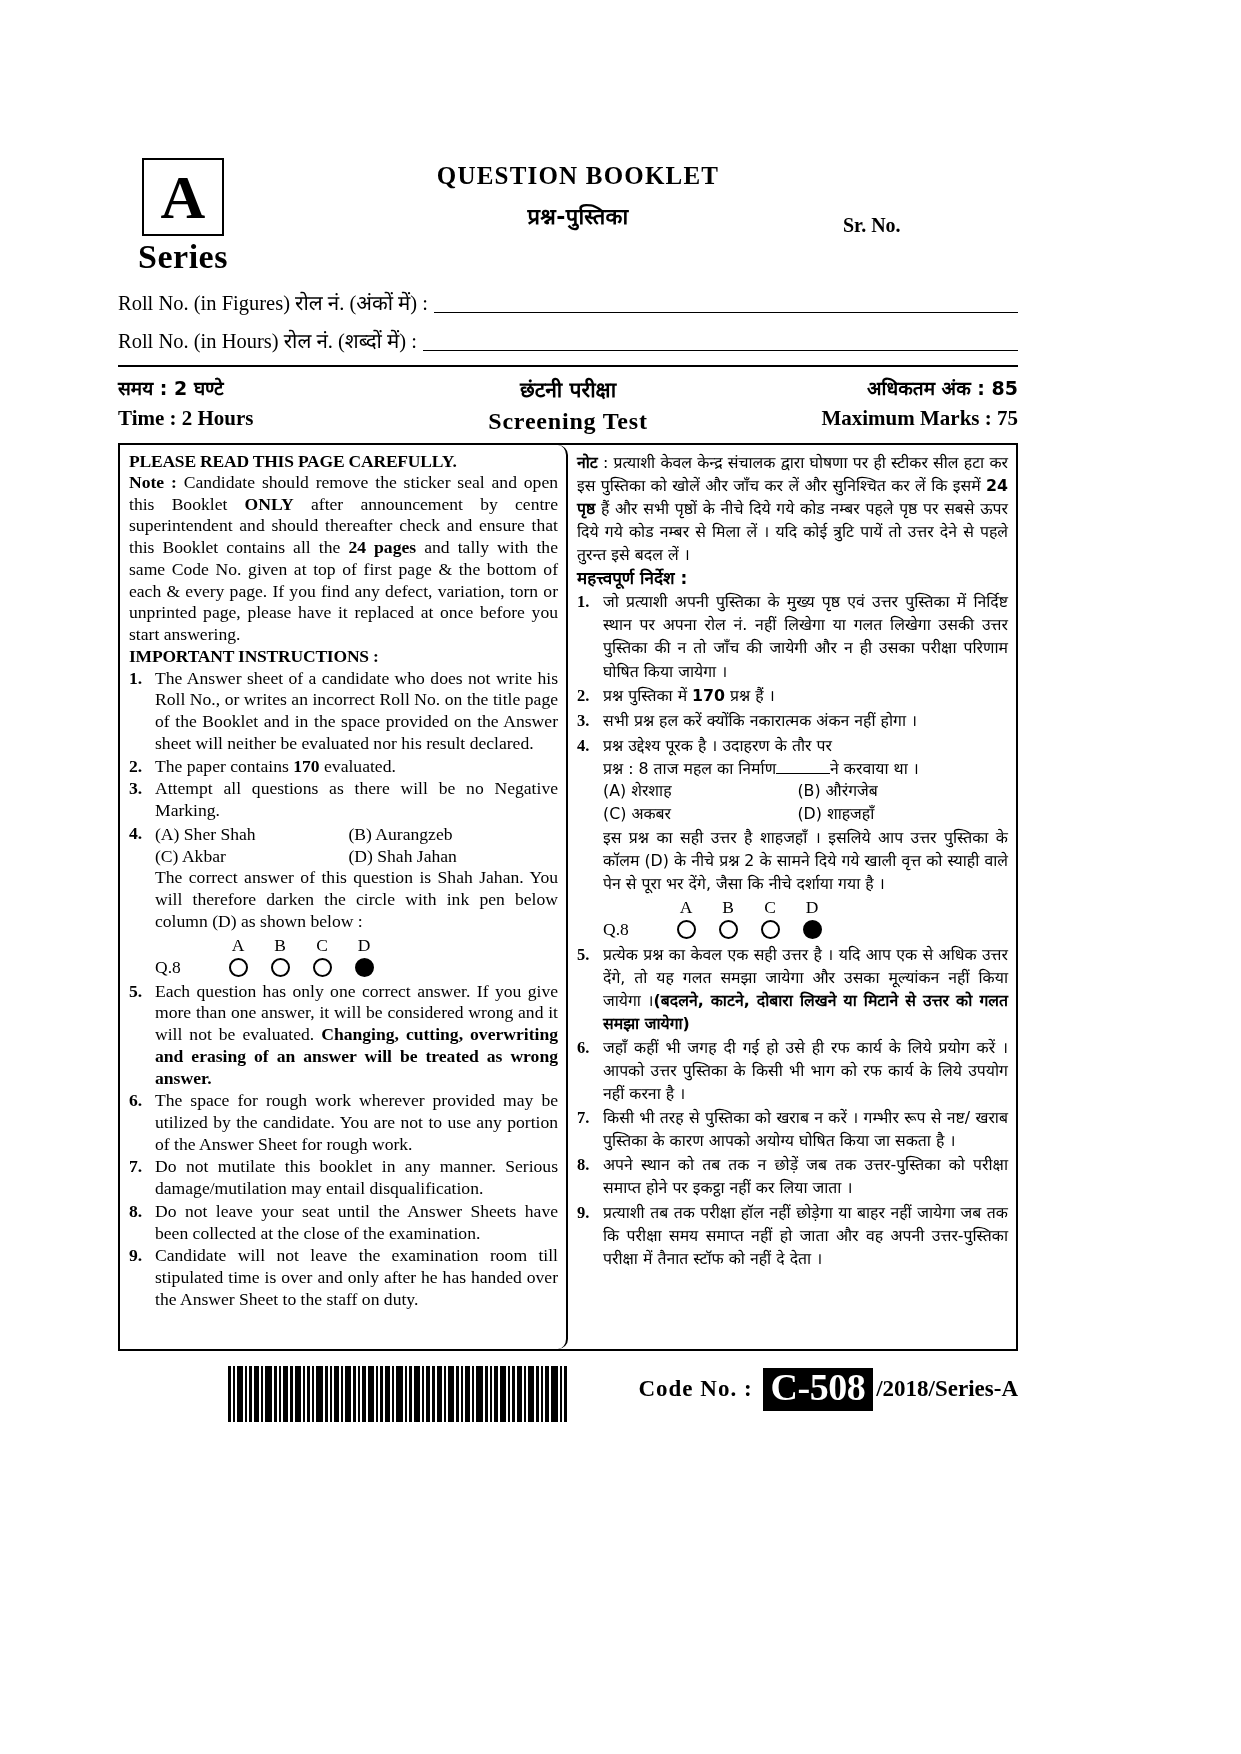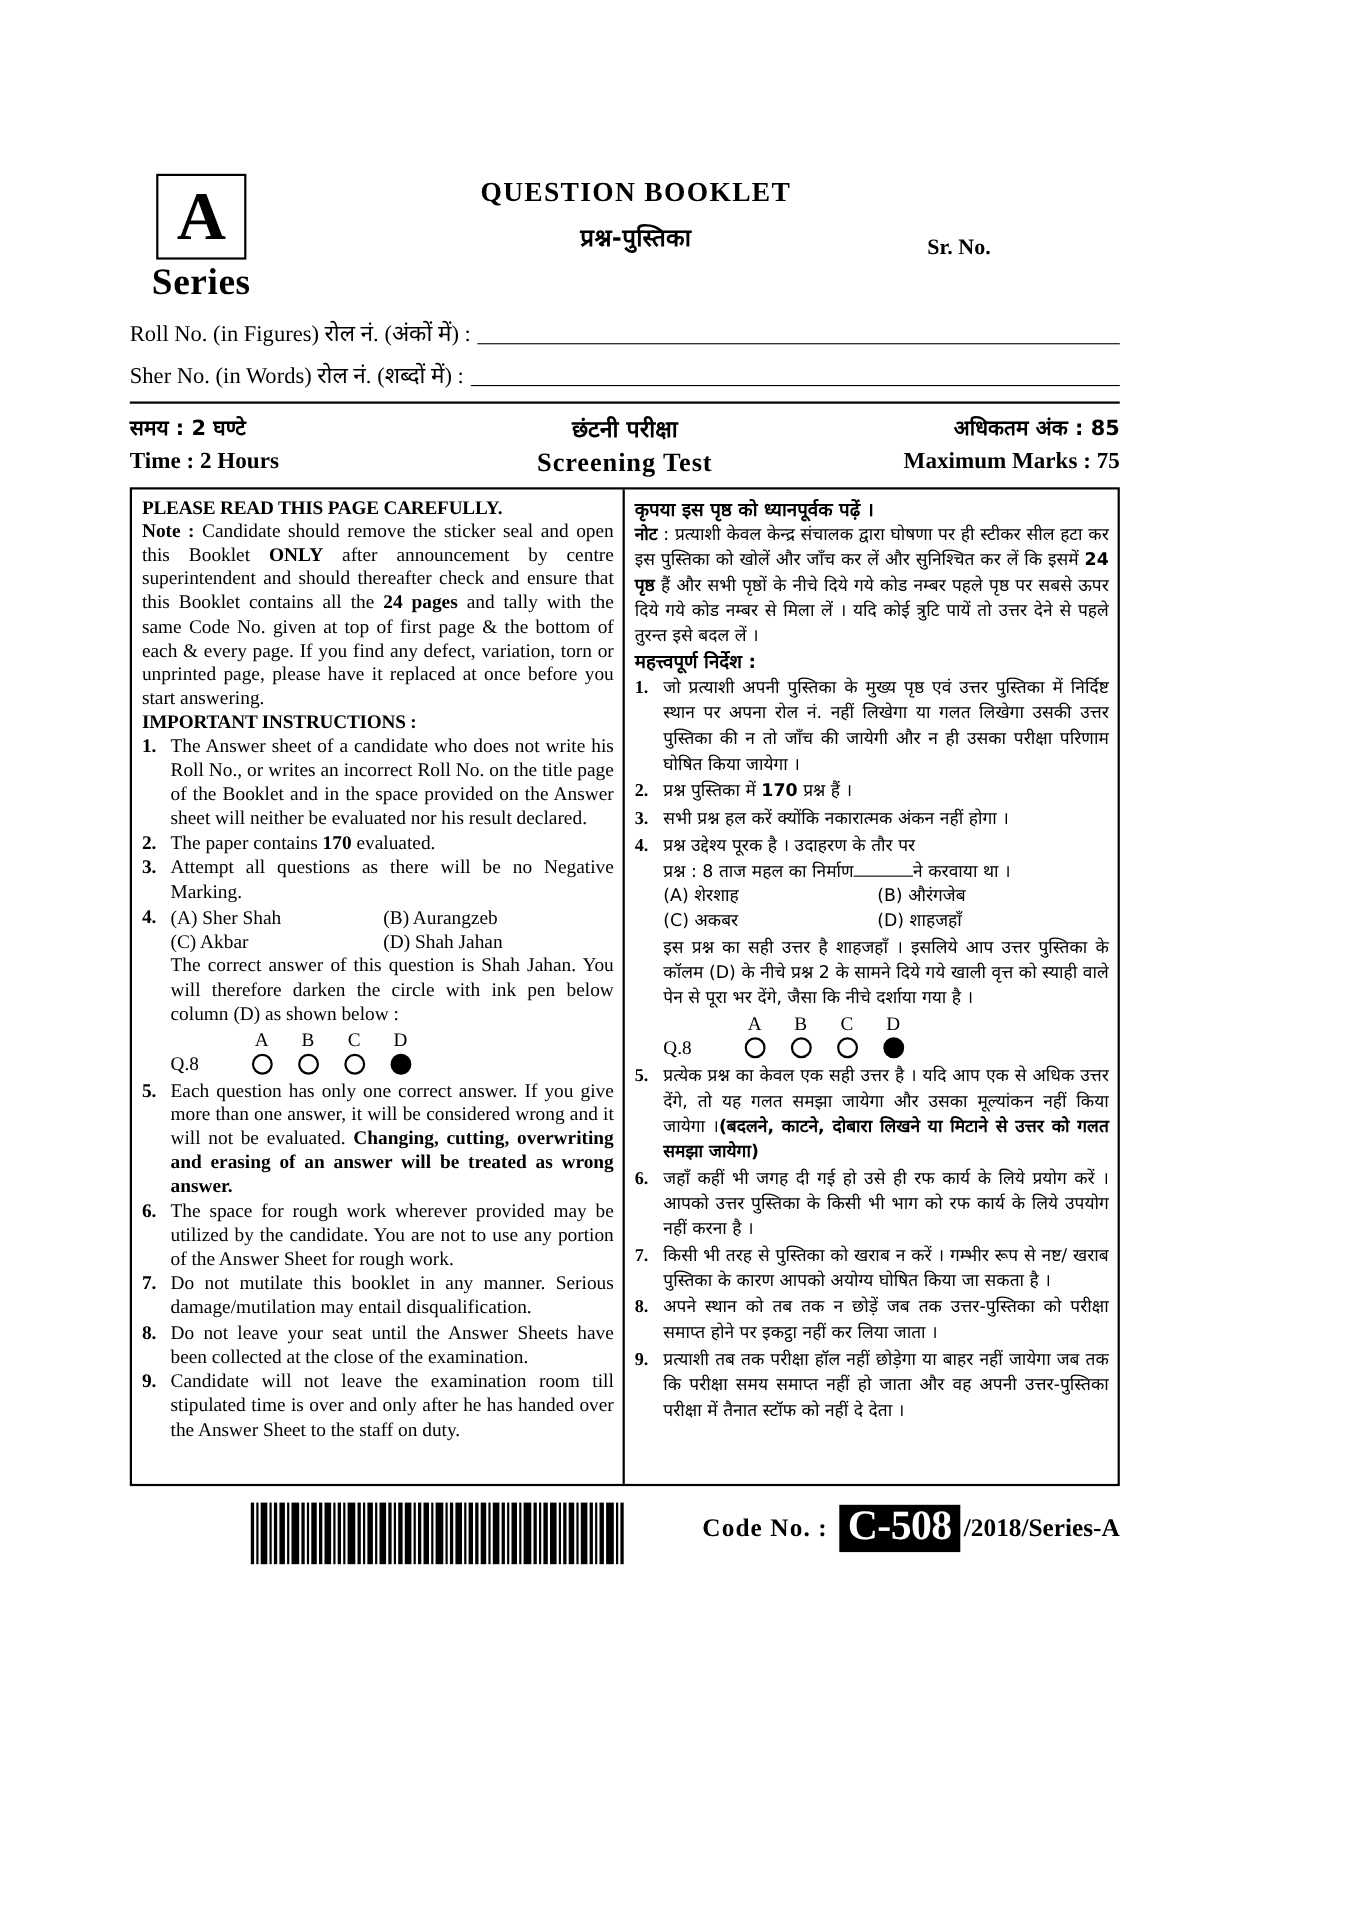--- a/index.html
+++ b/index.html
@@ -136,20 +136,21 @@
   .boxwrap {
     border: 2.5px solid #000;
     display: flex;
     height: 908px;
     box-sizing: border-box;
   }
   .col {
     box-sizing: border-box;
     padding: 6px 8px 4px 9px;
     overflow: hidden;
+    border-radius: 10px;
   }
   .col-en { width: 50%; border-right: 2.5px solid #000; }
   .col-hi { width: 50%; }
 
   .hd {
     font-weight: bold;
     font-size: 17.5px;
     letter-spacing: -0.2px;
   }
   .hd-hi {
@@ -302,21 +303,21 @@
     </div>
 
     <div class="srno">Sr. No.</div>
   </div>
 
   <div class="rollrow">
     <span class="roll-label">Roll No. (in Figures) रोल नं. (अंकों में) :</span>
     <span class="roll-line"></span>
   </div>
   <div class="rollrow">
-    <span class="roll-label">Sher No.  (in Words) रोल नं. (शब्दों में)  :</span>
+    <span class="roll-label">Roll No.  (in Hours) रोल नं. (शब्दों में)  :</span>
     <span class="roll-line"></span>
   </div>
 
   <div class="hr-double"></div>
 
   <div class="midband">
     <div class="mb-left">
       <div class="dev-b">समय :  2 घण्टे</div>
       <div class="eng-b">Time : 2 Hours</div>
     </div>
@@ -432,21 +433,20 @@
         <div class="num">9.</div>
         <div class="body">
             <p class="en">Candidate will not leave the examination room till stipulated time is over and only after he has handed over the Answer Sheet to the staff on duty.</p>
           </div>
       </div>
 
     </div>
 
     <div class="col col-hi">
 
-      <div class="hd-hi">कृपया इस पृष्ठ को ध्यानपूर्वक पढ़ें ।</div>
 
       <p class="hi"><b>नोट</b><span> : प्रत्याशी केवल केन्द्र संचालक द्वारा घोषणा पर ही स्टीकर सील हटा कर इस पुस्तिका को खोलें और जाँच कर लें और सुनिश्चित कर लें कि इसमें </span><b>24 पृष्ठ</b><span> हैं और सभी पृष्ठों के नीचे दिये गये कोड नम्बर पहले पृष्ठ पर सबसे ऊपर दिये गये कोड नम्बर से मिला लें । यदि कोई त्रुटि पायें तो उत्तर देने से पहले तुरन्त इसे बदल लें ।</span></p>
 
       <div class="hd-hi">महत्त्वपूर्ण निर्देश :</div>
 
       <div class="li li-hi">
         <div class="num">1.</div>
         <div class="body">
             <p class="hi">जो प्रत्याशी अपनी पुस्तिका के मुख्य पृष्ठ एवं उत्तर पुस्तिका में निर्दिष्ट स्थान पर अपना रोल नं. नहीं लिखेगा या गलत लिखेगा उसकी उत्तर पुस्तिका की न तो जाँच की जायेगी और न ही उसका परीक्षा परिणाम घोषित किया जायेगा ।</p>
           </div>

